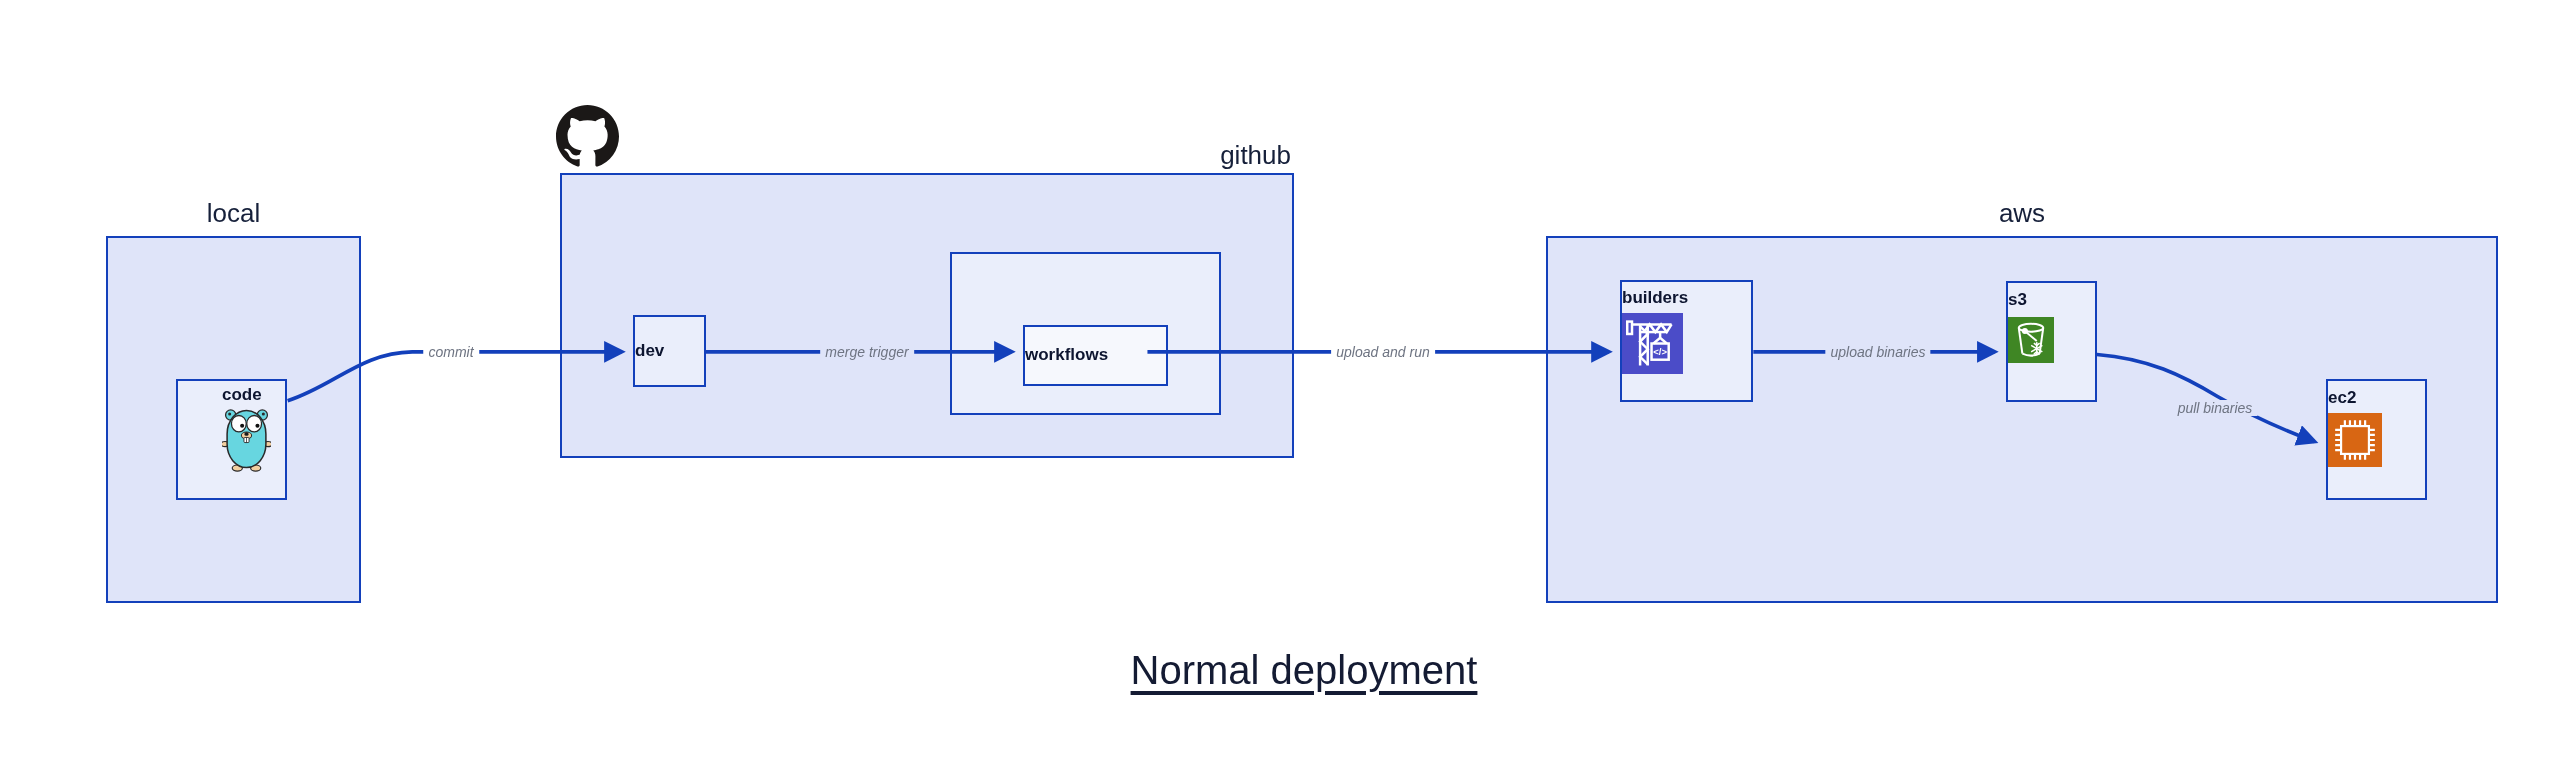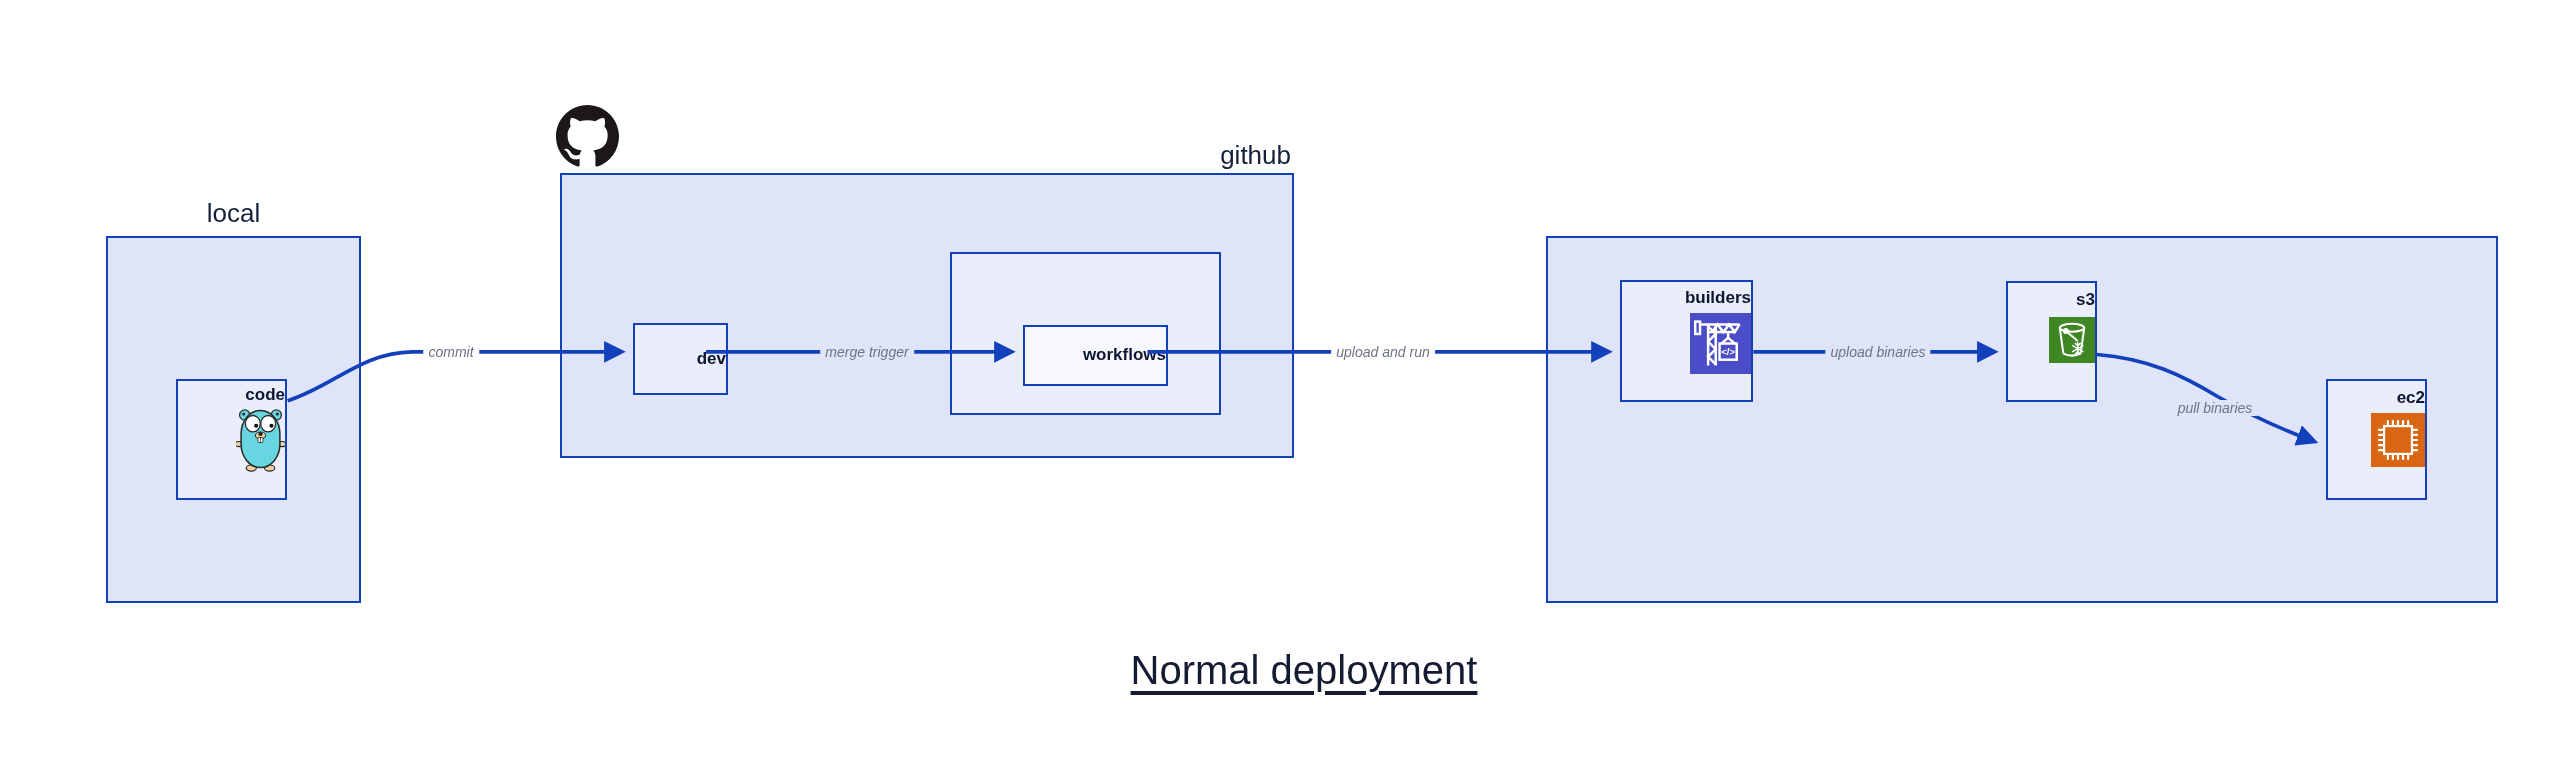--- a/index.html
+++ b/index.html
@@ -25,21 +25,21 @@
     box-sizing: border-box;
     z-index: 1;
   }
   .node-box {
     position: absolute;
     background: #eaeefb;
     border: 2.6px solid #1340bb;
     box-sizing: border-box;
     display: flex;
     flex-direction: column;
-    align-items: flex-end;
+    align-items: flex-start;
     z-index: 2;
   }
   .node-label {
     font-weight: bold;
     font-size: 17px;
     color: #0d1530;
     line-height: 20.6px;
   }
   .edges-layer {
     position: absolute;
@@ -84,20 +84,21 @@
   }
 </style>
 </head>
 <body>
 
 <div class="canvas">
 
   <div class="container-heading" style="left:106px; top:198px; width:255px; text-align:center;">local</div>
   <div class="container-heading" style="left:1033px; top:140px; width:258px; text-align:right;">github</div>
   <div class="container-heading" style="left:950px; top:212px; width:271px; text-align:center;">master</div>
+  <div class="container-heading" style="left:1546px; top:198px; width:952px; text-align:center;">aws</div>
 
   <div class="container-box" style="left:106px; top:236px; width:255px; height:367px;"></div>
   <div class="container-box" style="left:560px; top:173px; width:734px; height:285px;"></div>
   <div class="container-box" style="left:950px; top:252px; width:271px; height:163px; background:#eaeefb;"></div>
   <div class="container-box" style="left:1546px; top:236px; width:952px; height:367px;"></div>
 
   <svg class="octocat" viewBox="0 0 16 16">
     <path fill="#1b1817" fill-rule="evenodd" d="M8 0C3.58 0 0 3.58 0 8c0 3.54 2.29 6.53 5.47 7.59.4.07.55-.17.55-.38 0-.19-.01-.82-.01-1.49-2.01.37-2.53-.49-2.69-.94-.09-.23-.48-.94-.82-1.13-.28-.15-.68-.52-.01-.53.63-.01 1.08.58 1.23.82.72 1.21 1.87.87 2.33.66.07-.52.28-.87.51-1.07-1.78-.2-3.64-.89-3.64-3.95 0-.87.31-1.59.82-2.15-.08-.2-.36-1.02.08-2.12 0 0 .67-.21 2.2.82.64-.18 1.32-.27 2-.27.68 0 1.36.09 2 .27 1.53-1.04 2.2-.82 2.2-.82.44 1.1.16 1.92.08 2.12.51.56.82 1.27.82 2.15 0 3.07-1.87 3.75-3.65 3.95.29.25.54.73.54 1.48 0 1.07-.01 1.93-.01 2.2 0 .21.15.46.55.38A8.01 8.01 0 0 0 16 8c0-4.42-3.58-8-8-8z"></path>
   </svg>
 
@@ -117,21 +118,21 @@
       <ellipse cx="63" cy="32" rx="14.5" ry="16" fill="#ffffff" stroke="#2a2a2a" stroke-width="2.5"></ellipse>
       <circle cx="39.5" cy="36" r="4" fill="#111111"></circle>
       <circle cx="69.5" cy="36" r="4" fill="#111111"></circle>
       <ellipse cx="48" cy="55" rx="10" ry="6.5" fill="#f2cfa0" stroke="#2a2a2a" stroke-width="2"></ellipse>
       <rect x="44" y="49" width="8" height="6.5" rx="3" fill="#1b1b1b"></rect>
       <rect x="43" y="59" width="10" height="10" rx="2" fill="#ffffff" stroke="#2a2a2a" stroke-width="1.8"></rect>
       <line x1="48" y1="59" x2="48" y2="69" stroke="#2a2a2a" stroke-width="1.5"></line>
     </svg>
   </div>
 
-  <div class="node-box" style="left:633px; top:323px; width:95px; height:72px; justify-content:center;">
+  <div class="node-box" style="left:633px; top:315px; width:73px; height:72px; justify-content:center;">
     <div class="node-label">dev</div>
   </div>
 
   <div class="node-box" style="left:1023px; top:325px; width:145px; height:61px; justify-content:center; background:#f6f8fd;">
     <div class="node-label">workflows</div>
   </div>
 
   <div class="node-box" style="left:1620px; top:280px; width:133px; height:122px;">
     <div class="node-label" style="margin-top:6.2px;">builders</div>
     <svg class="icon-svg" viewBox="0 0 64 64" width="61" height="61" style="margin-top:4.1px;">

